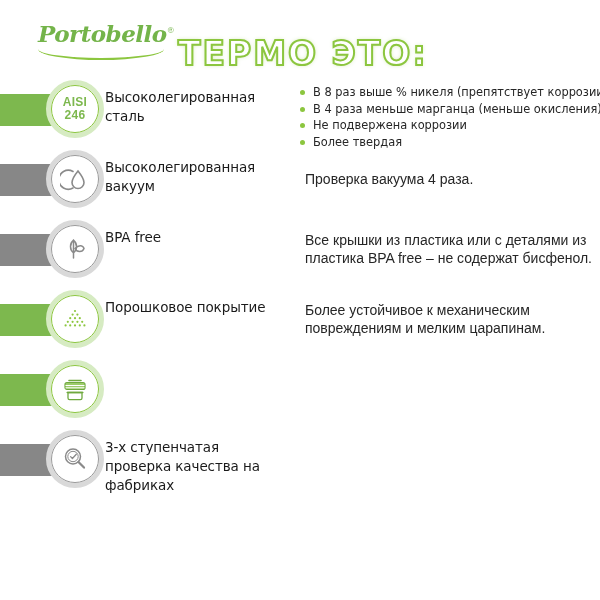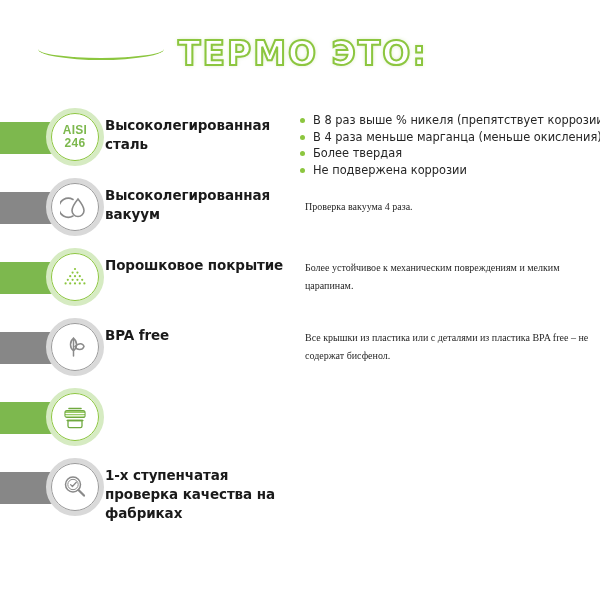--- a/index.html
+++ b/index.html
@@ -62,21 +62,20 @@
     letter-spacing: 2px;
     color: #ffffff;
     -webkit-text-stroke: 2px #8CC63F;
     text-shadow: 0 0 4px rgba(140,198,63,0.45);
     white-space: nowrap;
   }
 
   
   .rows {
     position: relative;
-    margin-top: 28px;
   }
   .row {
     position: relative;
     height: 70px;
   }
   .bar {
     position: absolute;
     left: 0;
     top: 14px;
     height: 32px;
@@ -125,34 +124,34 @@
   }
 
   .icon-svg { display: block; }
 
   .row-title {
     position: absolute;
     left: 105px;
     top: 8px;
     width: 180px;
     font-family: "DejaVu Sans", sans-serif;
-    font-weight: bold;
+    font-weight: normal;
     font-size: 13.5px;
     line-height: 19px;
     color: #1a1a1a;
     letter-spacing: -0.1px;
   }
 
   .row-desc {
     position: absolute;
     left: 305px;
     top: 11px;
     width: 292px;
-    font-family: Liberation Serif, serif;
-    font-size: 10px;
+    font-family: Liberation Sans, sans-serif;
+    font-size: 14px;
     line-height: 18px;
     color: #262626;
   }
   .row-desc.centered { top: 20px; }
 
   .bullets {
     position: absolute;
     left: 300px;
     top: 4px;
     width: 300px;
@@ -178,20 +177,21 @@
     height: 5px;
     border-radius: 50%;
     background: #8CC63F;
   }
 </style>
 </head>
 <body>
 
 <div class="header">
   <div class="logo">
+    <div class="logo-word"><span>Portobello</span><span class="logo-reg">®</span></div>
     <div class="logo-swoosh"></div>
   </div>
   <div class="title">ТЕРМО ЭТО:</div>
 </div>
 
 <div class="rows">
 
   <div class="row green">
     <div class="bar"></div>
     <div class="circle">
@@ -199,37 +199,52 @@
         <div class="aisi">
           <div>AISI</div>
           <div>246</div>
         </div>
       </div>
     </div>
     <div class="row-title">Высоколегированная сталь</div>
     <ul class="bullets">
       <li>В 8 раз выше % никеля (препятствует коррозии)</li>
       <li>В 4 раза меньше марганца (меньше окисления)</li>
+      <li>Не подвержена коррозии</li>
       <li>Более твердая</li>
-      <li>Не подвержена коррозии</li>
     </ul>
   </div>
 
   <div class="row gray">
     <div class="bar"></div>
     <div class="circle">
       <div class="circle-inner">
         <svg class="icon-svg" width="30" height="30" viewBox="0 0 30 30">
           <path d="M18 7 C18 7 24 14.5 24 18.5 A6 6 0 0 1 12 18.5 C12 14.5 18 7 18 7 Z" fill="none" stroke="#8a8a8a" stroke-width="1.6"></path>
           <path d="M13 7.5 A9.5 9.5 0 1 0 13 24" fill="none" stroke="#8a8a8a" stroke-width="1.6" stroke-linecap="round"></path>
         </svg>
       </div>
     </div>
     <div class="row-title">Высоколегированная вакуум</div>
     <div class="row-desc centered">Проверка вакуума 4 раза.</div>
+  </div>
+
+  <div class="row gray">
+    <div class="bar"></div>
+    <div class="circle">
+      <div class="circle-inner">
+        <svg class="icon-svg" width="30" height="30" viewBox="0 0 30 30">
+          <path d="M13.5 6.5 C17.5 9 17.5 16 13.5 18.5 C9.5 16 9.5 9 13.5 6.5 Z" fill="none" stroke="#8a8a8a" stroke-width="1.5"></path>
+          <path d="M13.5 6 L13.5 24" fill="none" stroke="#8a8a8a" stroke-width="1.5" stroke-linecap="round"></path>
+          <path d="M15 14.5 C18.5 10.5 23 11 24 14.5 C22.5 18.5 17 18.8 15 14.5 Z" fill="none" stroke="#8a8a8a" stroke-width="1.5"></path>
+        </svg>
+      </div>
+    </div>
+    <div class="row-title">BPA free</div>
+    <div class="row-desc">Все крышки из пластика или с деталями из пластика BPA free – не содержат бисфенол.</div>
   </div>
 
   <div class="row green">
     <div class="bar"></div>
     <div class="circle">
       <div class="circle-inner">
         <svg class="icon-svg" width="30" height="30" viewBox="0 0 30 30">
           <g fill="#8CC63F">
             <circle cx="15" cy="7" r="1.1"></circle>
             <circle cx="12.6" cy="10.6" r="1.1"></circle>
@@ -247,35 +262,20 @@
               <circle cx="19.8" cy="21.4" r="1.1"></circle>
               <circle cx="24.4" cy="21.4" r="1.1"></circle>
           </g>
         </svg>
       </div>
     </div>
     <div class="row-title">Порошковое покрытие</div>
     <div class="row-desc">Более устойчивое к механическим повреждениям и мелким царапинам.</div>
   </div>
 
-  <div class="row gray">
-    <div class="bar"></div>
-    <div class="circle">
-      <div class="circle-inner">
-        <svg class="icon-svg" width="30" height="30" viewBox="0 0 30 30">
-          <path d="M13.5 6.5 C17.5 9 17.5 16 13.5 18.5 C9.5 16 9.5 9 13.5 6.5 Z" fill="none" stroke="#8a8a8a" stroke-width="1.5"></path>
-          <path d="M13.5 6 L13.5 24" fill="none" stroke="#8a8a8a" stroke-width="1.5" stroke-linecap="round"></path>
-          <path d="M15 14.5 C18.5 10.5 23 11 24 14.5 C22.5 18.5 17 18.8 15 14.5 Z" fill="none" stroke="#8a8a8a" stroke-width="1.5"></path>
-        </svg>
-      </div>
-    </div>
-    <div class="row-title">BPA free</div>
-    <div class="row-desc">Все крышки из пластика или с деталями из пластика BPA free – не содержат бисфенол.</div>
-  </div>
-
   <div class="row green">
     <div class="bar"></div>
     <div class="circle">
       <div class="circle-inner">
         <svg class="icon-svg" width="32" height="32" viewBox="0 0 32 32">
           <path d="M8 9.5 h16 a2 2 0 0 1 2 2 v3 a2 2 0 0 1 -2 2 h-16 a2 2 0 0 1 -2 -2 v-3 a2 2 0 0 1 2 -2 z" fill="#9CCB6A" stroke="#6FA93F" stroke-width="1.2"></path>
           <path d="M6.5 12.5 h19 M6.5 14.8 h19" stroke="#ffffff" stroke-width="1"></path>
           <path d="M10 7.5 h12" stroke="#6FA93F" stroke-width="1.6" stroke-linecap="round"></path>
           <path d="M9 19.5 h14 v5.5 a1.6 1.6 0 0 1 -1.6 1.6 h-10.8 a1.6 1.6 0 0 1 -1.6 -1.6 z" fill="#ffffff" stroke="#6FA93F" stroke-width="1.3"></path>
           <path d="M8.2 19.5 h15.6" stroke="#6FA93F" stroke-width="1.5" stroke-linecap="round"></path>
@@ -289,16 +289,16 @@
     <div class="circle">
       <div class="circle-inner">
         <svg class="icon-svg" width="30" height="30" viewBox="0 0 30 30">
           <circle cx="13" cy="12.5" r="7.5" fill="none" stroke="#8a8a8a" stroke-width="1.5"></circle>
           <circle cx="13" cy="12.5" r="5.2" fill="none" stroke="#8a8a8a" stroke-width="1"></circle>
           <path d="M10.6 12.6 l1.8 1.9 l3.9 -4.3" fill="none" stroke="#8a8a8a" stroke-width="1.3" stroke-linecap="round" stroke-linejoin="round"></path>
           <path d="M18.5 18 l5.5 5.6" stroke="#8a8a8a" stroke-width="2.2" stroke-linecap="round"></path>
         </svg>
       </div>
     </div>
-    <div class="row-title">1-х ступенчатая проверка качества на фабриках</div>
+    <div class="row-title">3-х ступенчатая проверка качества на фабриках</div>
   </div>
 
 </div>
 
 </body></html>

